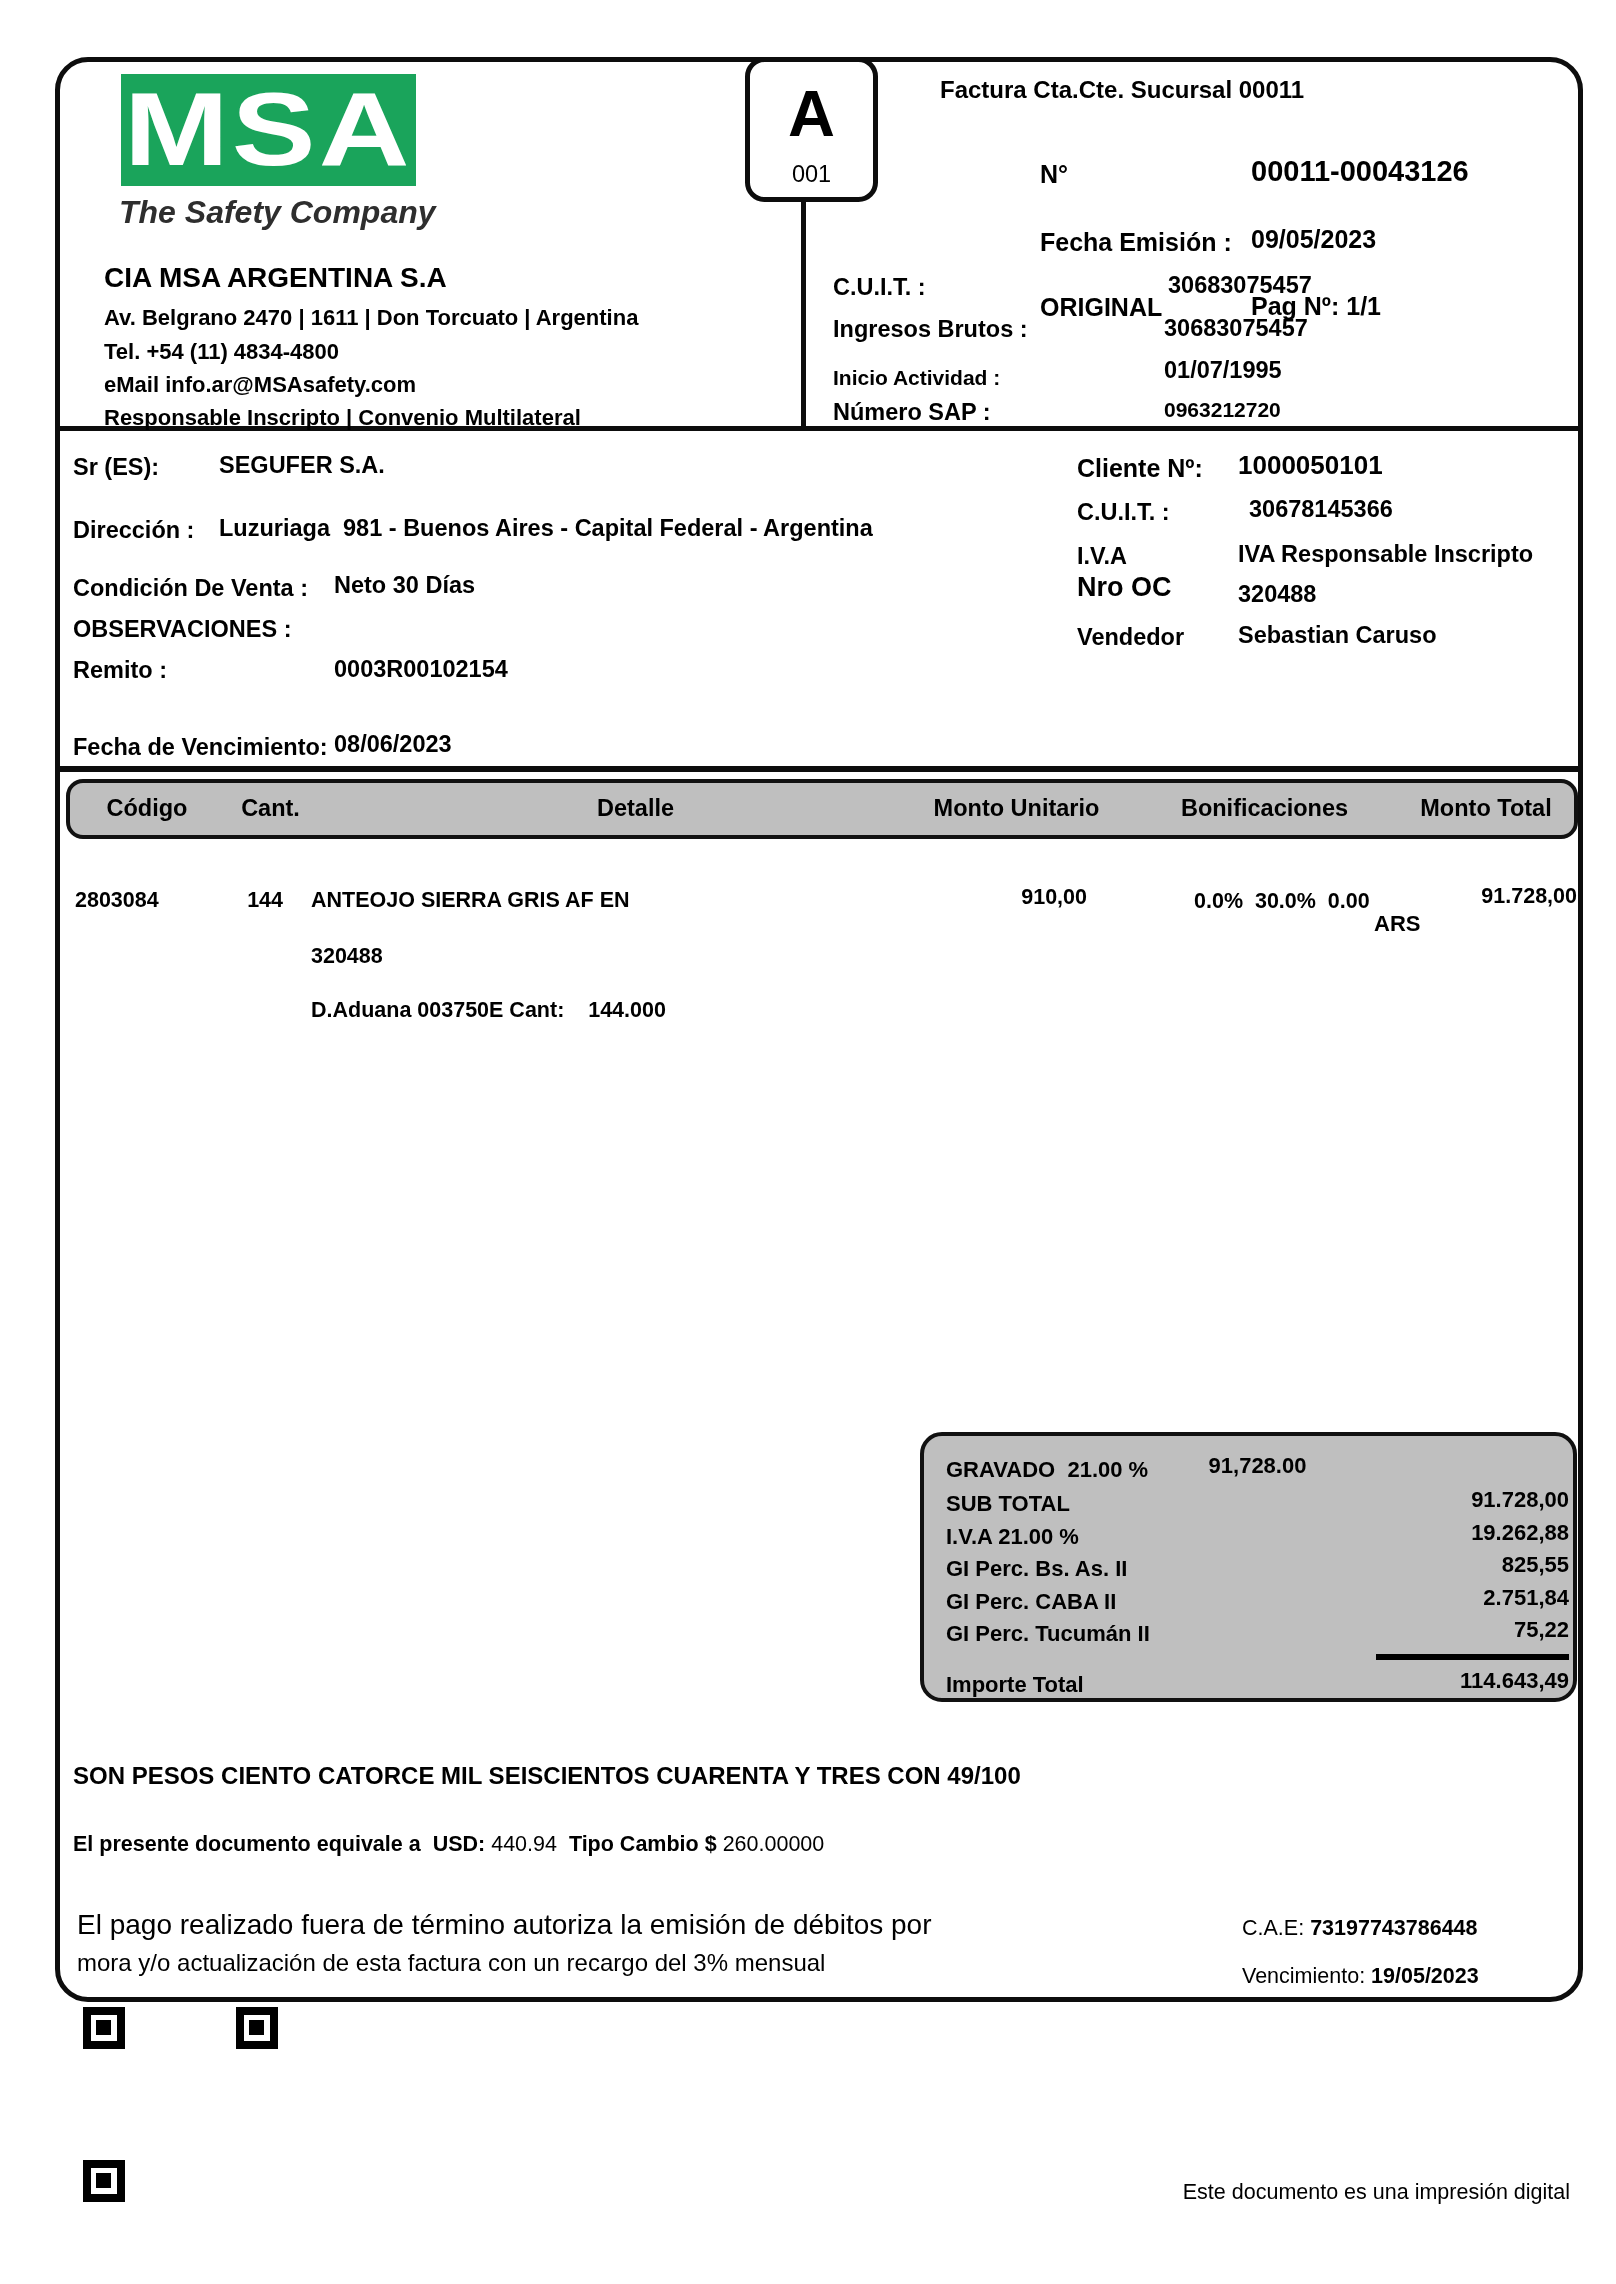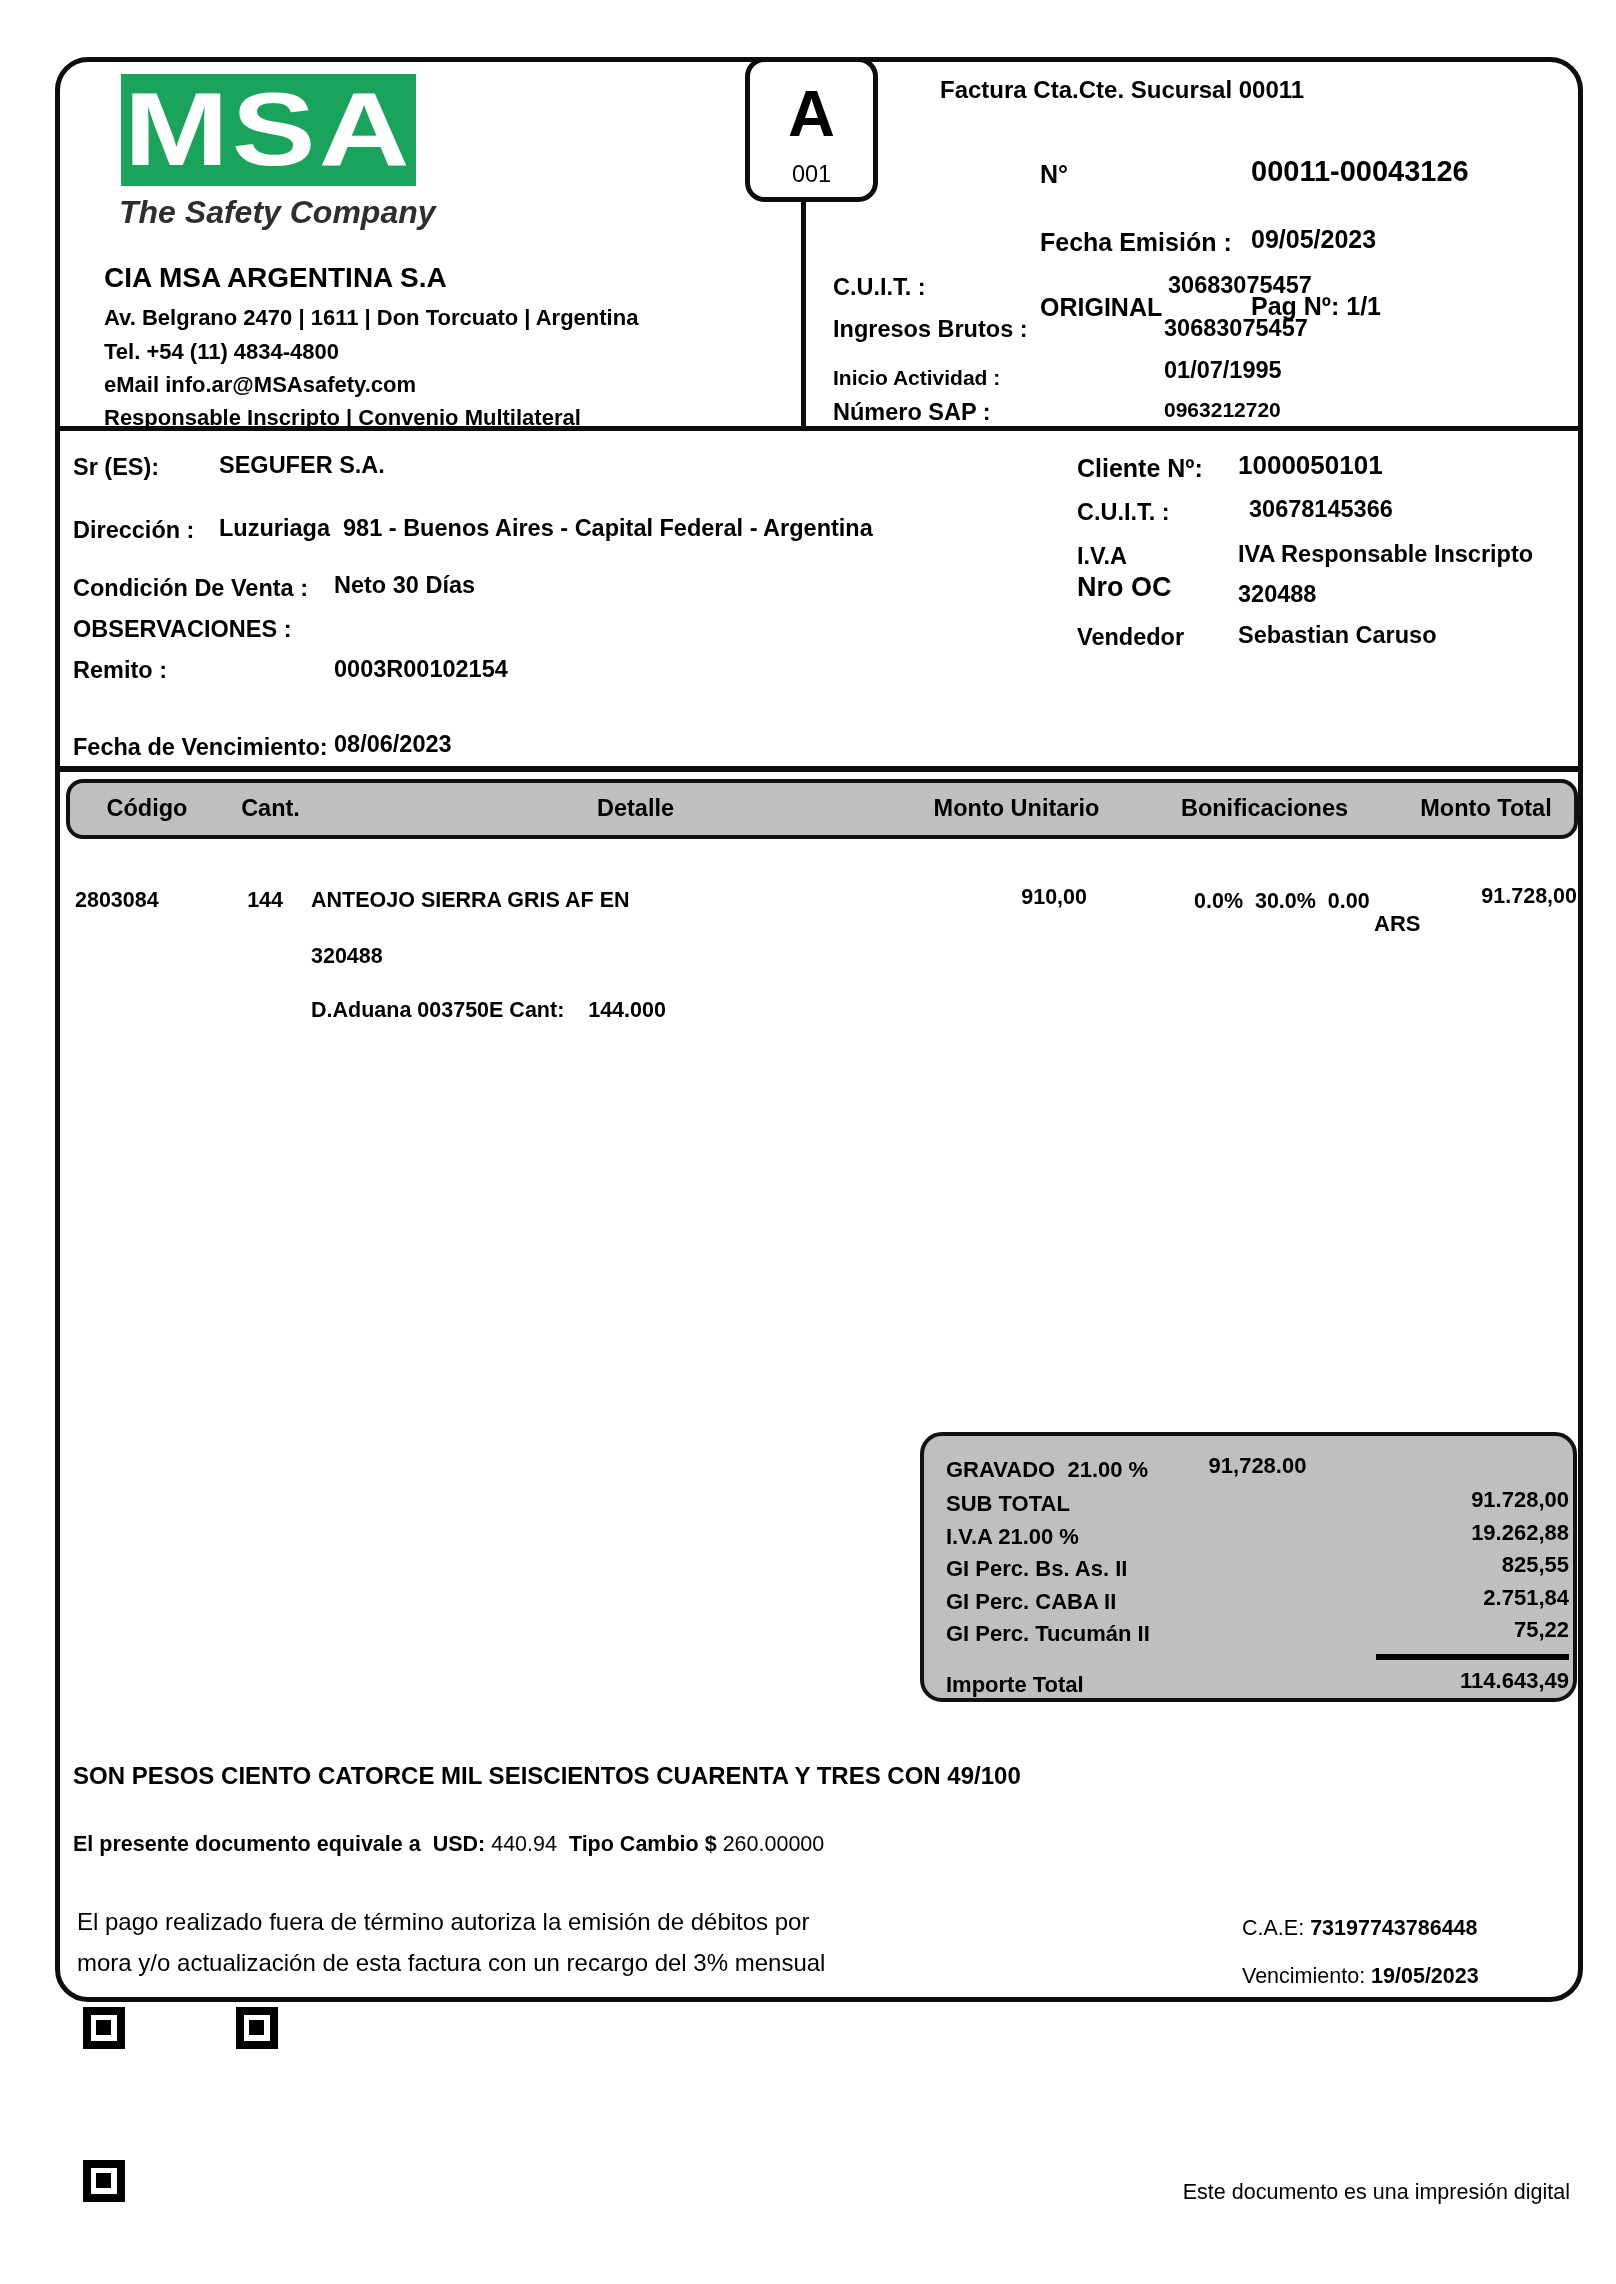--- a/index.html
+++ b/index.html
@@ -154,21 +154,21 @@
 <div class="t-line"></div>
 <div class="t-label" style="top:1672px;">Importe Total</div>
 <div class="t-value" style="top:1668px;">114.643,49</div>
 
 <div class="abs b" style="left:73px;top:1763px;font-size:24px;">SON PESOS CIENTO CATORCE MIL SEISCIENTOS CUARENTA Y TRES CON 49/100</div>
 
 <div class="abs" style="left:73px;top:1832px;font-size:21.5px;">
   <span class="b">El presente documento equivale a</span><span>&nbsp;&nbsp;</span><span class="b">USD:</span><span>&nbsp;</span><span>440.94</span><span>&nbsp;&nbsp;</span><span class="b">Tipo Cambio $</span><span>&nbsp;</span><span>260.00000</span>
 </div>
 
-<div class="abs" style="left:77px;top:1909px;font-size:24px;">El pago realizado fuera de término autoriza la emisión de débitos por</div>
+<div class="abs" style="left:77px;top:1909px;font-size:28px;">El pago realizado fuera de término autoriza la emisión de débitos por</div>
 <div class="abs" style="left:77px;top:1950px;font-size:24px;">mora y/o actualización de esta factura con un recargo del 3% mensual</div>
 
 <div class="abs" style="left:1242px;top:1916px;font-size:21.5px;">
   <span>C.A.E:</span><span>&nbsp;</span><span class="b">73197743786448</span>
 </div>
 <div class="abs" style="left:1242px;top:1964px;font-size:21.5px;">
   <span>Vencimiento:</span><span>&nbsp;</span><span class="b">19/05/2023</span>
 </div>
 
 <div class="qr">

